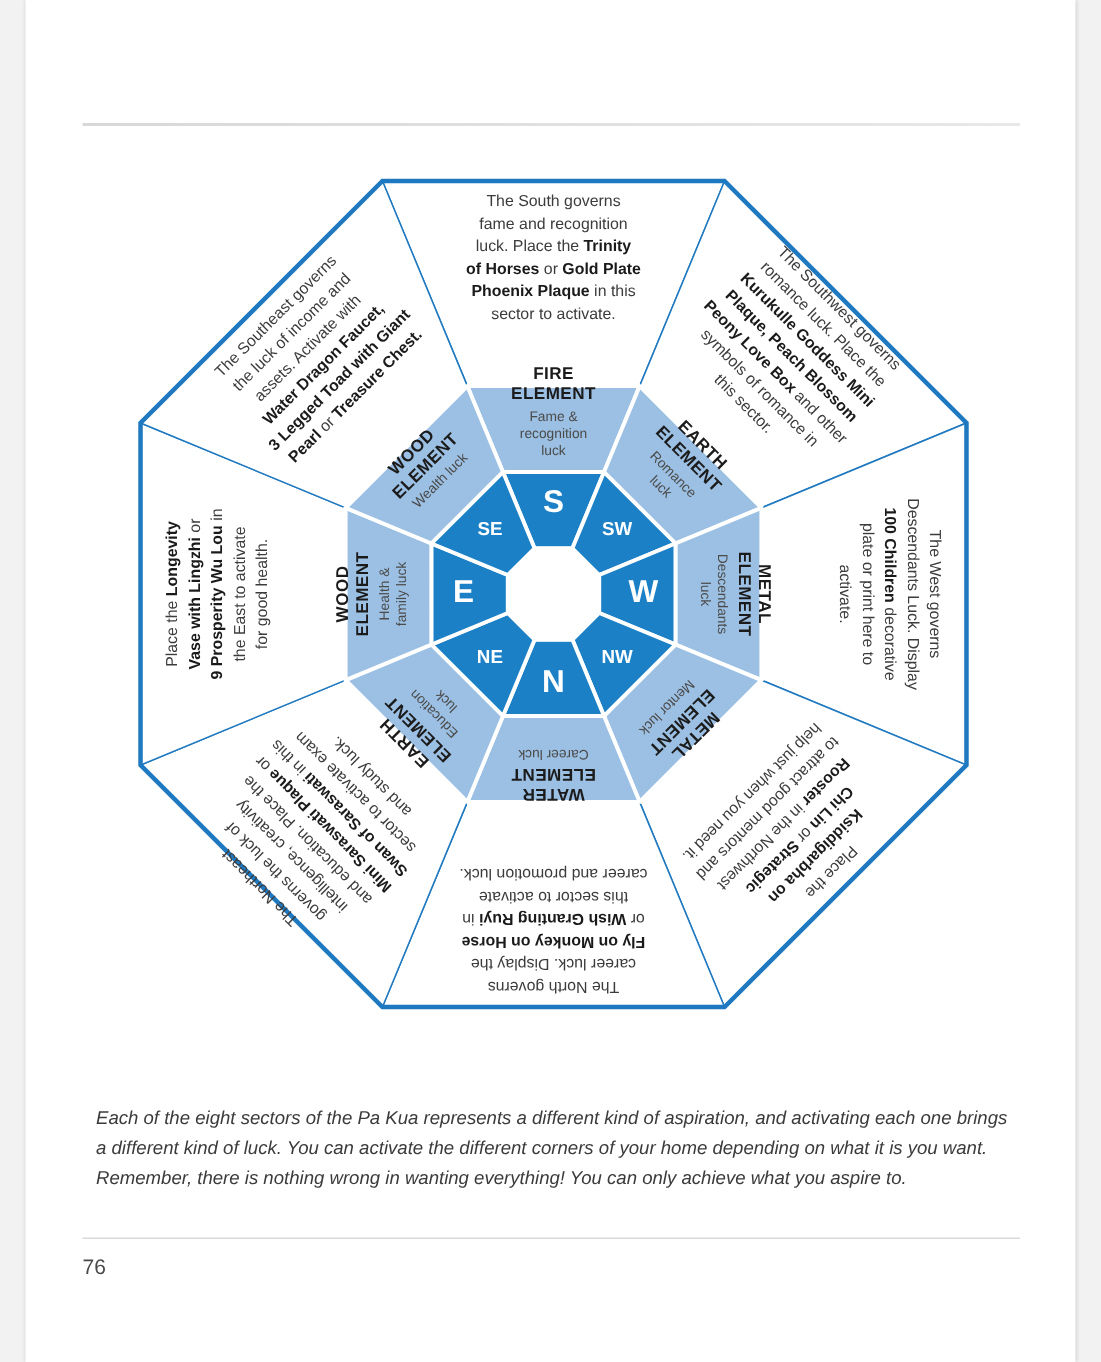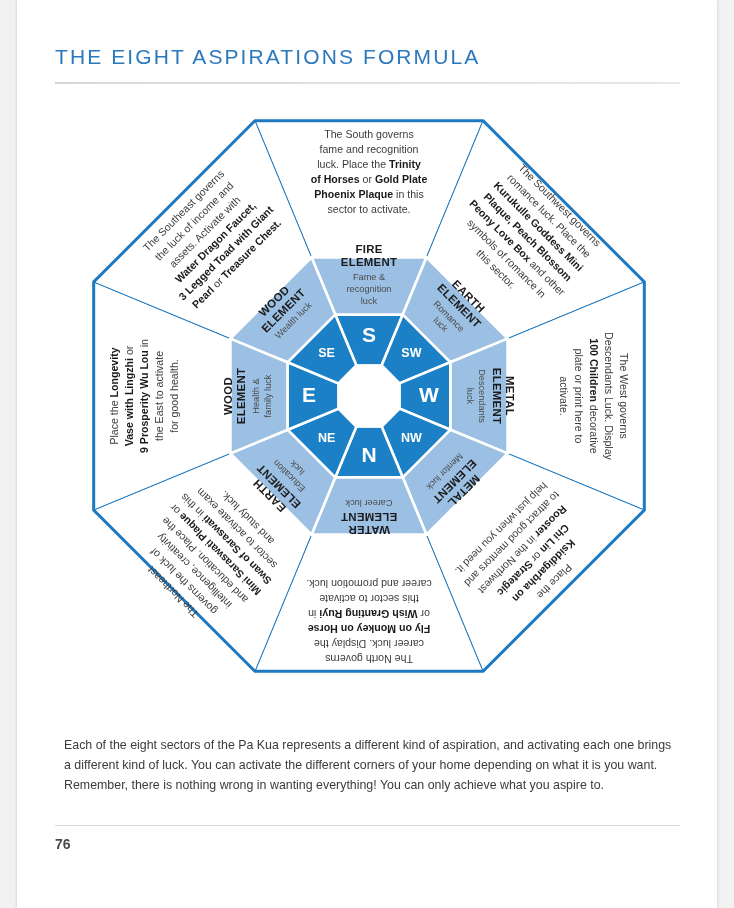--- a/index.html
+++ b/index.html
@@ -21,44 +21,43 @@
     color:#2b79bd;font-weight:400;
     white-space:nowrap;
   }
   #title-rule{
     position:absolute;left:38px;top:82px;width:625px;height:2px;
     background:linear-gradient(to right,#d8d8d8,#e8e8e8);
   }
   #diagram{position:absolute;left:22px;top:96px;width:660px;height:610px;text-decoration:underline;}
   #body-copy{
     position:absolute;left:47px;top:735px;width:615px;
-    font-size:12.4px;line-height:20px;color:#3b3b3b;
+    font-size:12.4px;line-height:20px;color:#3b3b3b;font-style:italic;
   }
   #footer-rule{
     position:absolute;left:38px;top:825px;width:625px;height:1px;
     background:#d9d9d9;
   }
   #page-number{
     position:absolute;left:38px;top:836px;
-    font-size:14px;color:#4a4a4a;font-weight:bold;
+    font-size:14px;color:#4a4a4a;
   }
   svg text{font-family:"Liberation Sans", sans-serif;}
   .outerTxt{font-size:10.6px;fill:#3c3c3c;}
   .outerTxt .b{font-weight:bold;fill:#1a1a1a;}
   .elemName{font-size:11.4px;font-weight:bold;fill:#1b1b1b;letter-spacing:.3px;}
   .elemLuck{font-size:9.2px;fill:#4b4b4b;}
   .dirBig{font-size:21px;font-weight:bold;fill:#ffffff;}
   .dirSm{font-size:12.5px;font-weight:bold;fill:#ffffff;}
 </style>
 </head>
 <body>
 
 <div id="page">
 
-  <div id="title">THE EIGHT ASPIRATIONS FORMULA</div>
   <div id="title-rule"></div>
 
   <div id="diagram">
     <svg id="svgroot" width="660" height="610" viewBox="0 0 660 610">
       <g id="gSectors">
           <g>
             <polygon points="215.96,24.68 444.04,24.68 387.40,161.42 272.60,161.42" fill="#ffffff" stroke="#1f79c0" stroke-width="1"></polygon>
             <polygon points="272.60,161.42 387.40,161.42 363.68,218.70 296.32,218.70" fill="#9cc0e3" stroke="#ffffff" stroke-width="2.6"></polygon>
             <polygon points="296.32,218.70 363.68,218.70 342.63,269.51 317.37,269.51" fill="#1c80c6" stroke="#ffffff" stroke-width="2.6"></polygon>
           </g>

